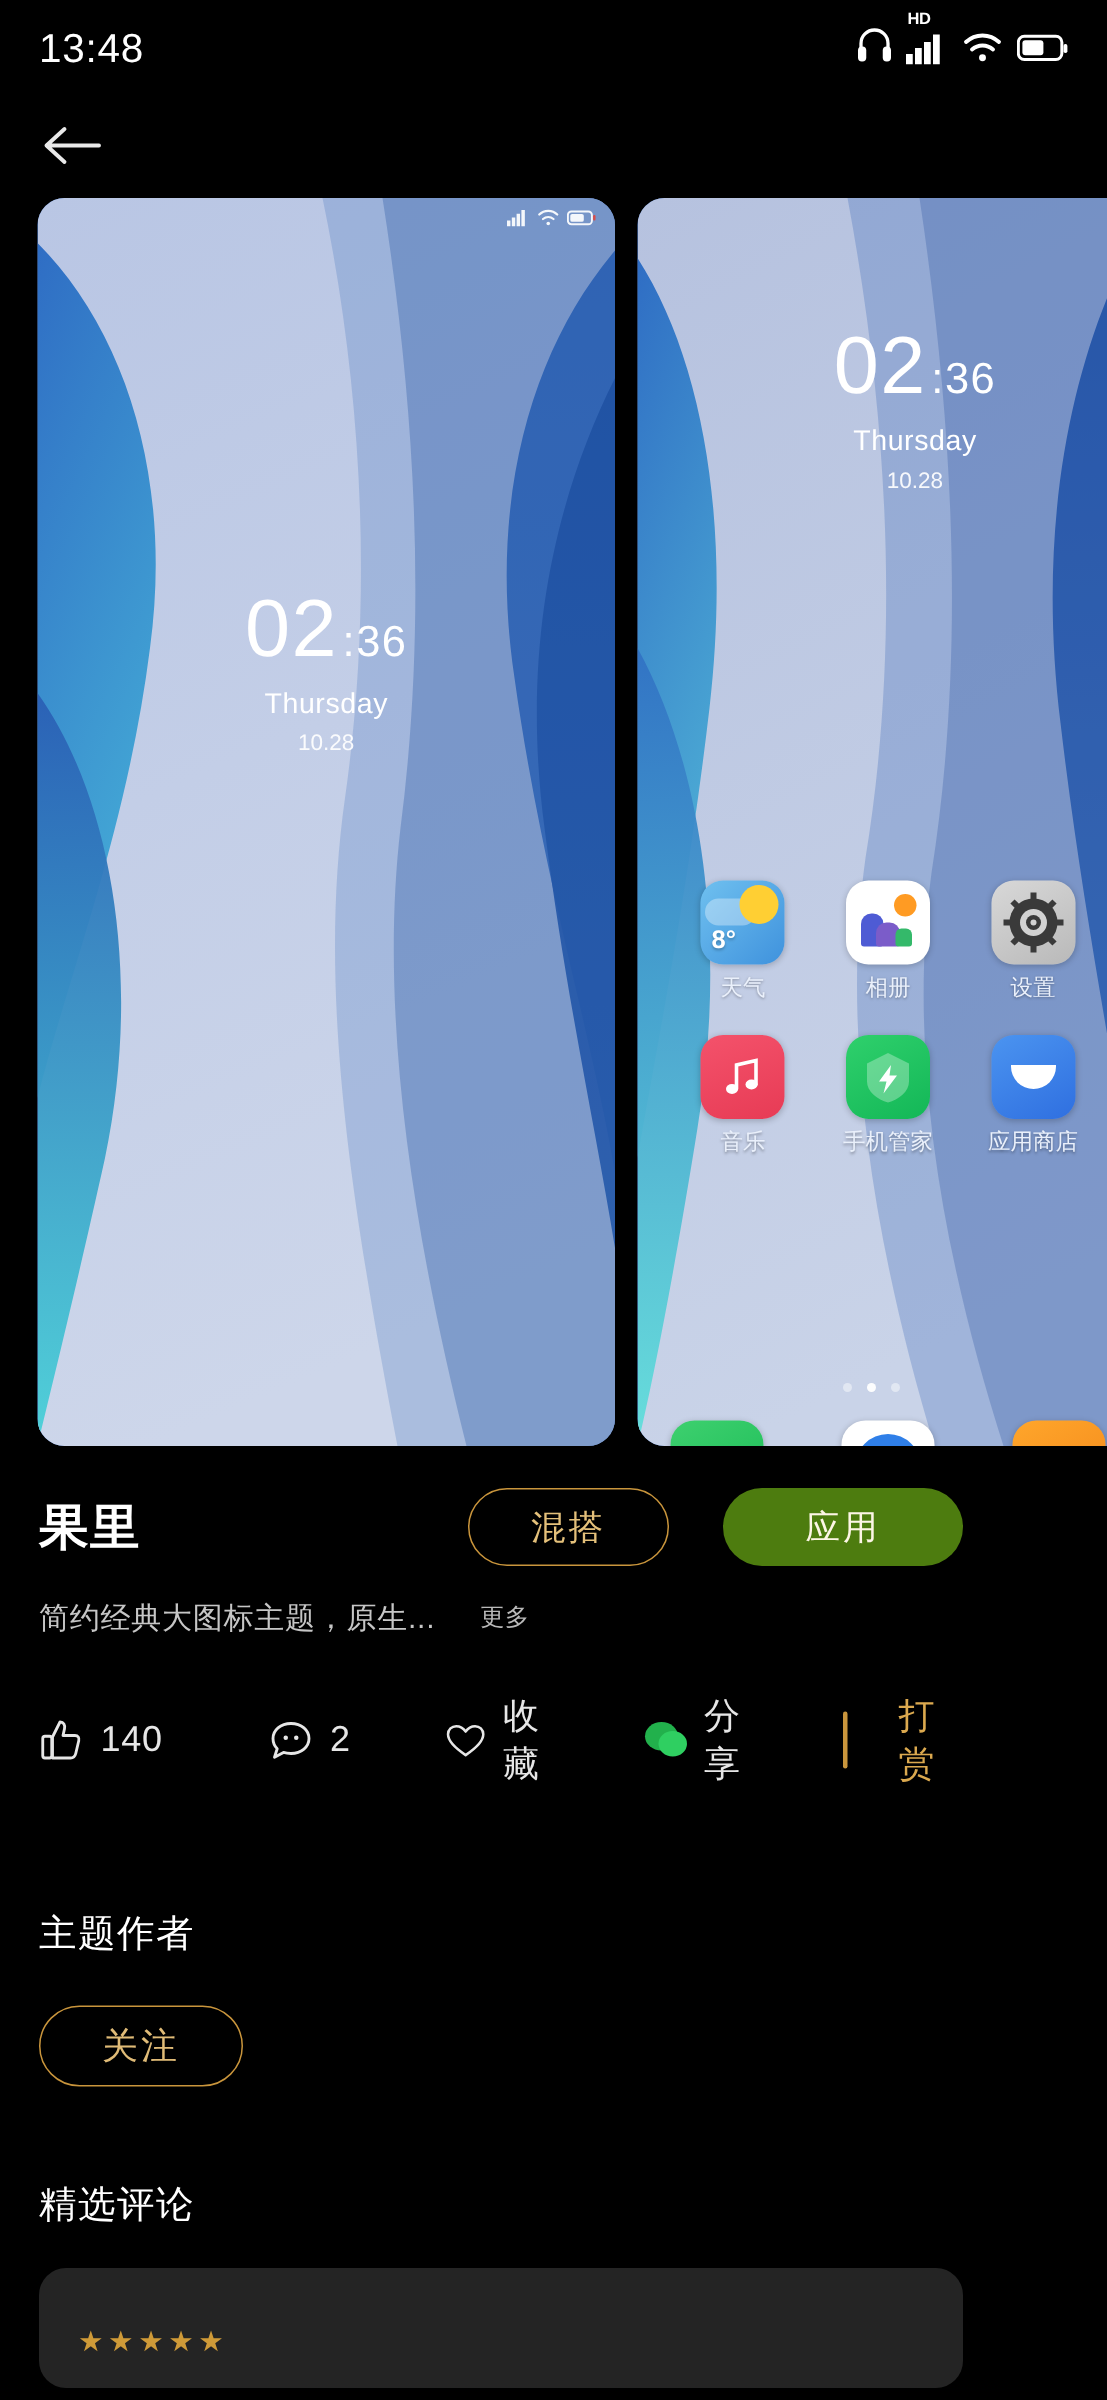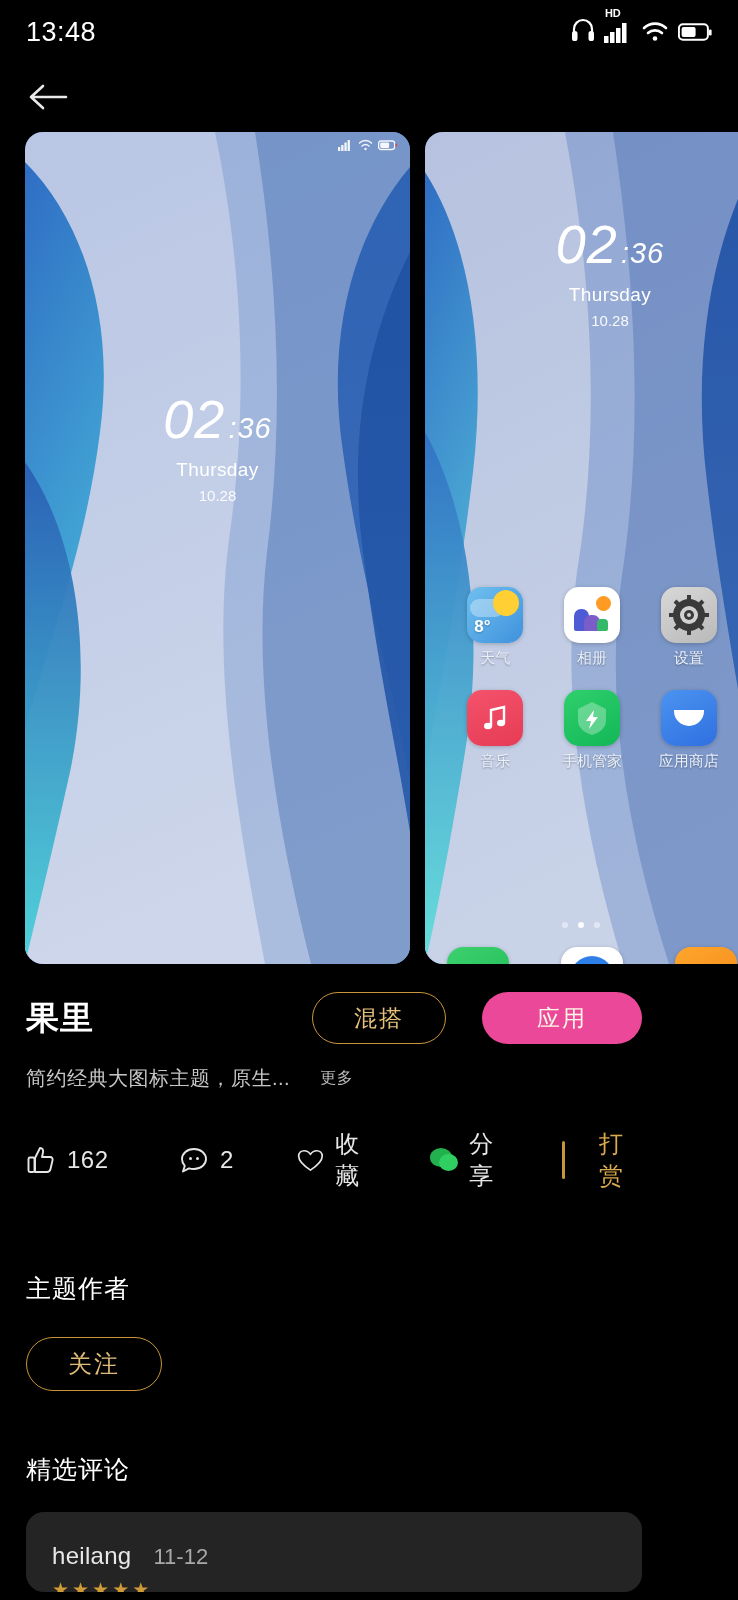--- a/index.html
+++ b/index.html
@@ -42,21 +42,21 @@
   .wall { position:absolute; inset:0; }
 
   
   .p-status {
     position:absolute; top:7px; right:12px; display:flex; align-items:flex-end; gap:5px;
     opacity:.92;
   }
 
   
   .lock-clock { position:absolute; left:0; width:100%; text-align:center; color:#fff; }
-  .lc-time { font-size:54px; font-weight:300; letter-spacing:1px; line-height:1; display:inline-flex; align-items:baseline;font-style:italic; }
+  .lc-time { font-size:54px; font-weight:300; letter-spacing:1px; line-height:1; display:inline-flex; align-items:baseline; }
   .lc-hh { font-size:54px; font-weight:300; }
   .lc-mm { font-size:29px; font-weight:400; margin-left:3px; }
   .lc-day { font-size:19px; font-weight:400; margin-top:13px; letter-spacing:.4px; }
   .lc-date { font-size:15px; font-weight:400; margin-top:6px; opacity:.92; }
 
   .left .lock-clock  { top:260px; }
   .right .lock-clock { top:85px; text-align:center; padding-left:40px; }
 
   
   .appgrid {
@@ -101,21 +101,21 @@
   
   .info { position:absolute; top:985px; left:0; width:668px; }
   .title-row { display:flex; align-items:center; justify-content:space-between; padding:0 26px; height:66px; }
   .theme-title { color:#fff; font-size:33px; font-weight:600; letter-spacing:1px; }
   .btns { display:flex; gap:36px; align-items:center; }
   .btn {
     height:52px; border-radius:26px; display:flex; align-items:center; justify-content:center;
     font-size:23px; letter-spacing:2px; cursor:pointer;
   }
   .btn-outline { width:134px; border:1.5px solid #c9953c; color:#e4c07a; background:transparent; }
-  .btn-solid { width:160px; background:#ec4899; color:#fdf6e6; }
+  .btn-solid { width:160px; background:#4d7c0f; color:#fdf6e6; }
 
   .desc-row { display:flex; align-items:center; padding:0 26px; margin-top:14px; gap:30px; }
   .desc { color:#c6c6c6; font-size:20px; letter-spacing:.5px; }
   .more { color:#b9b9b9; font-size:16px; cursor:pointer; letter-spacing:.5px; }
 
   
   .actions { display:flex; align-items:center; padding:0 26px; margin-top:44px; height:48px; }
   .act { display:flex; align-items:center; gap:11px; cursor:pointer; }
   .act-txt { color:#e6e6e6; font-size:24px; letter-spacing:.5px; }
   .sp1 { width:82px; } .sp2 { width:74px; } .sp3 { width:62px; }
@@ -414,21 +414,21 @@
       <div class="desc">简约经典大图标主题，原生...</div>
       <div class="more">更多</div>
     </div>
 
     <div class="actions">
       <div class="act">
         <svg width="30" height="30" viewBox="0 0 30 30">
           <path d="M9 13 L14 3 C16.5 3 17.5 5 17 7.5 L16 12 H24 C26 12 27 13.5 26.5 15.5 L24.5 24 C24 26 23 27 21 27 H9 Z" stroke="#e6e6e6" stroke-width="1.9" fill="none" stroke-linejoin="round"></path>
           <rect x="2.5" y="12.5" width="6" height="14.5" rx="1.5" stroke="#e6e6e6" stroke-width="1.9" fill="none"></rect>
         </svg>
-        <span class="act-txt">162</span>
+        <span class="act-txt">140</span>
       </div>
       <div class="sp1"></div>
 
       <div class="act">
         <svg width="30" height="30" viewBox="0 0 30 30">
           <path d="M15 4 C22 4 27 8.5 27 14 C27 19.5 22 24 15 24 C13 24 11.5 23.8 10 23.3 L4 26.5 L5.8 20.8 C4 19 3 16.6 3 14 C3 8.5 8 4 15 4 Z" stroke="#e6e6e6" stroke-width="1.9" fill="none" stroke-linejoin="round"></path>
           <circle cx="11.5" cy="13.5" r="1.5" fill="#e6e6e6"></circle>
           <circle cx="18.5" cy="13.5" r="1.5" fill="#e6e6e6"></circle>
         </svg>
         <span class="act-txt">2</span>
@@ -458,24 +458,20 @@
     <div class="author-sec">
       <div class="sec-title">主题作者</div>
       <div class="author-row">
         <div class="follow-btn">关注</div>
       </div>
     </div>
 
     <div class="cmt-sec">
       <div class="sec-title">精选评论</div>
       <div class="cmt-card">
-        <div class="cmt-head">
-          <span class="cmt-user">heilang</span>
-          <span class="cmt-date">11-12</span>
-        </div>
         <div class="stars">
           <span class="star">★</span>
           <span class="star">★</span>
           <span class="star">★</span>
           <span class="star">★</span>
           <span class="star">★</span>
         </div>
       </div>
     </div>
   </div>

